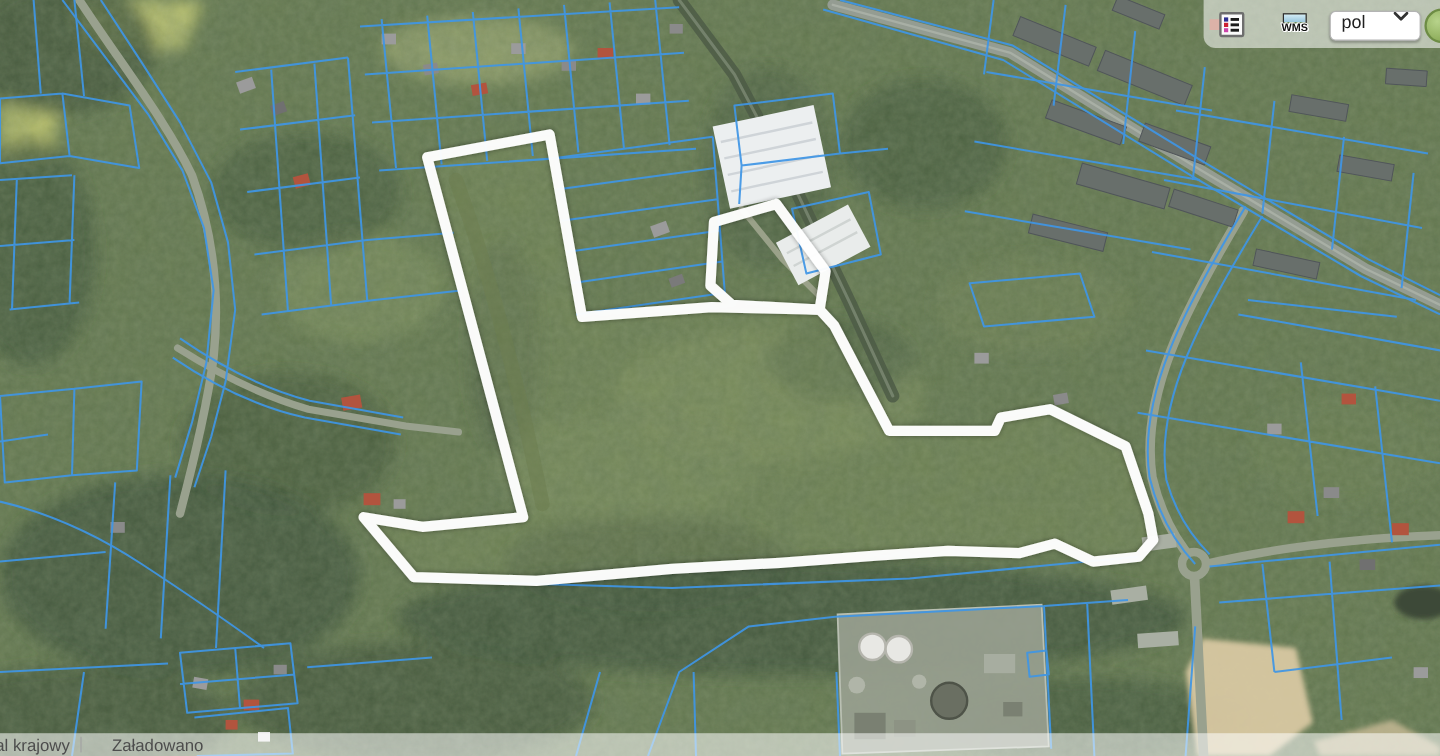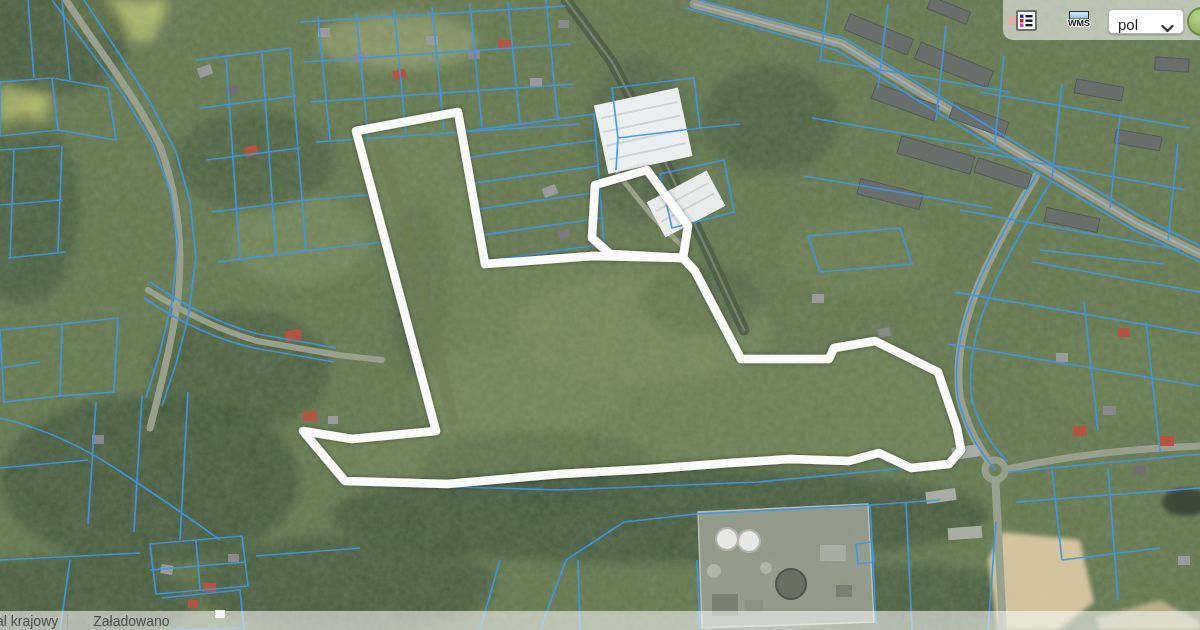--- a/index.html
+++ b/index.html
@@ -38,21 +38,21 @@
   }
   .wms-text{
     margin-top:-5px;font-size:9px;line-height:9px;font-weight:bold;color:#111;
     letter-spacing:0px;
     text-shadow:-1px 0 #fff,1px 0 #fff,0 -1px #fff,0 1px #fff,1px 1px #fff,-1px -1px #fff;
   }
   .lang-select{
     position:absolute;left:105px;top:9px;width:76px;height:25px;box-sizing:border-box;
     background:#ffffff;border:1px solid #b4b4b4;border-radius:5px;
     box-shadow:0 1px 2px rgba(0,0,0,0.25);
-    display:flex;align-items:flex-end;justify-content:space-between;
+    display:flex;align-items:flex-start;justify-content:space-between;
     padding:0 9px;cursor:pointer;
   }
   .lang-value{font-size:15px;color:#1f1f1f;}
   .round-btn{
     position:absolute;top:7px;right:-16px;width:29px;height:29px;border-radius:50%;
     background:radial-gradient(circle at 35% 35%,#b7d38b,#8fae5c 70%,#7a9a4e);
     border:2px solid #6d8c44;z-index:6;cursor:pointer;padding:0;
   }
 
   

